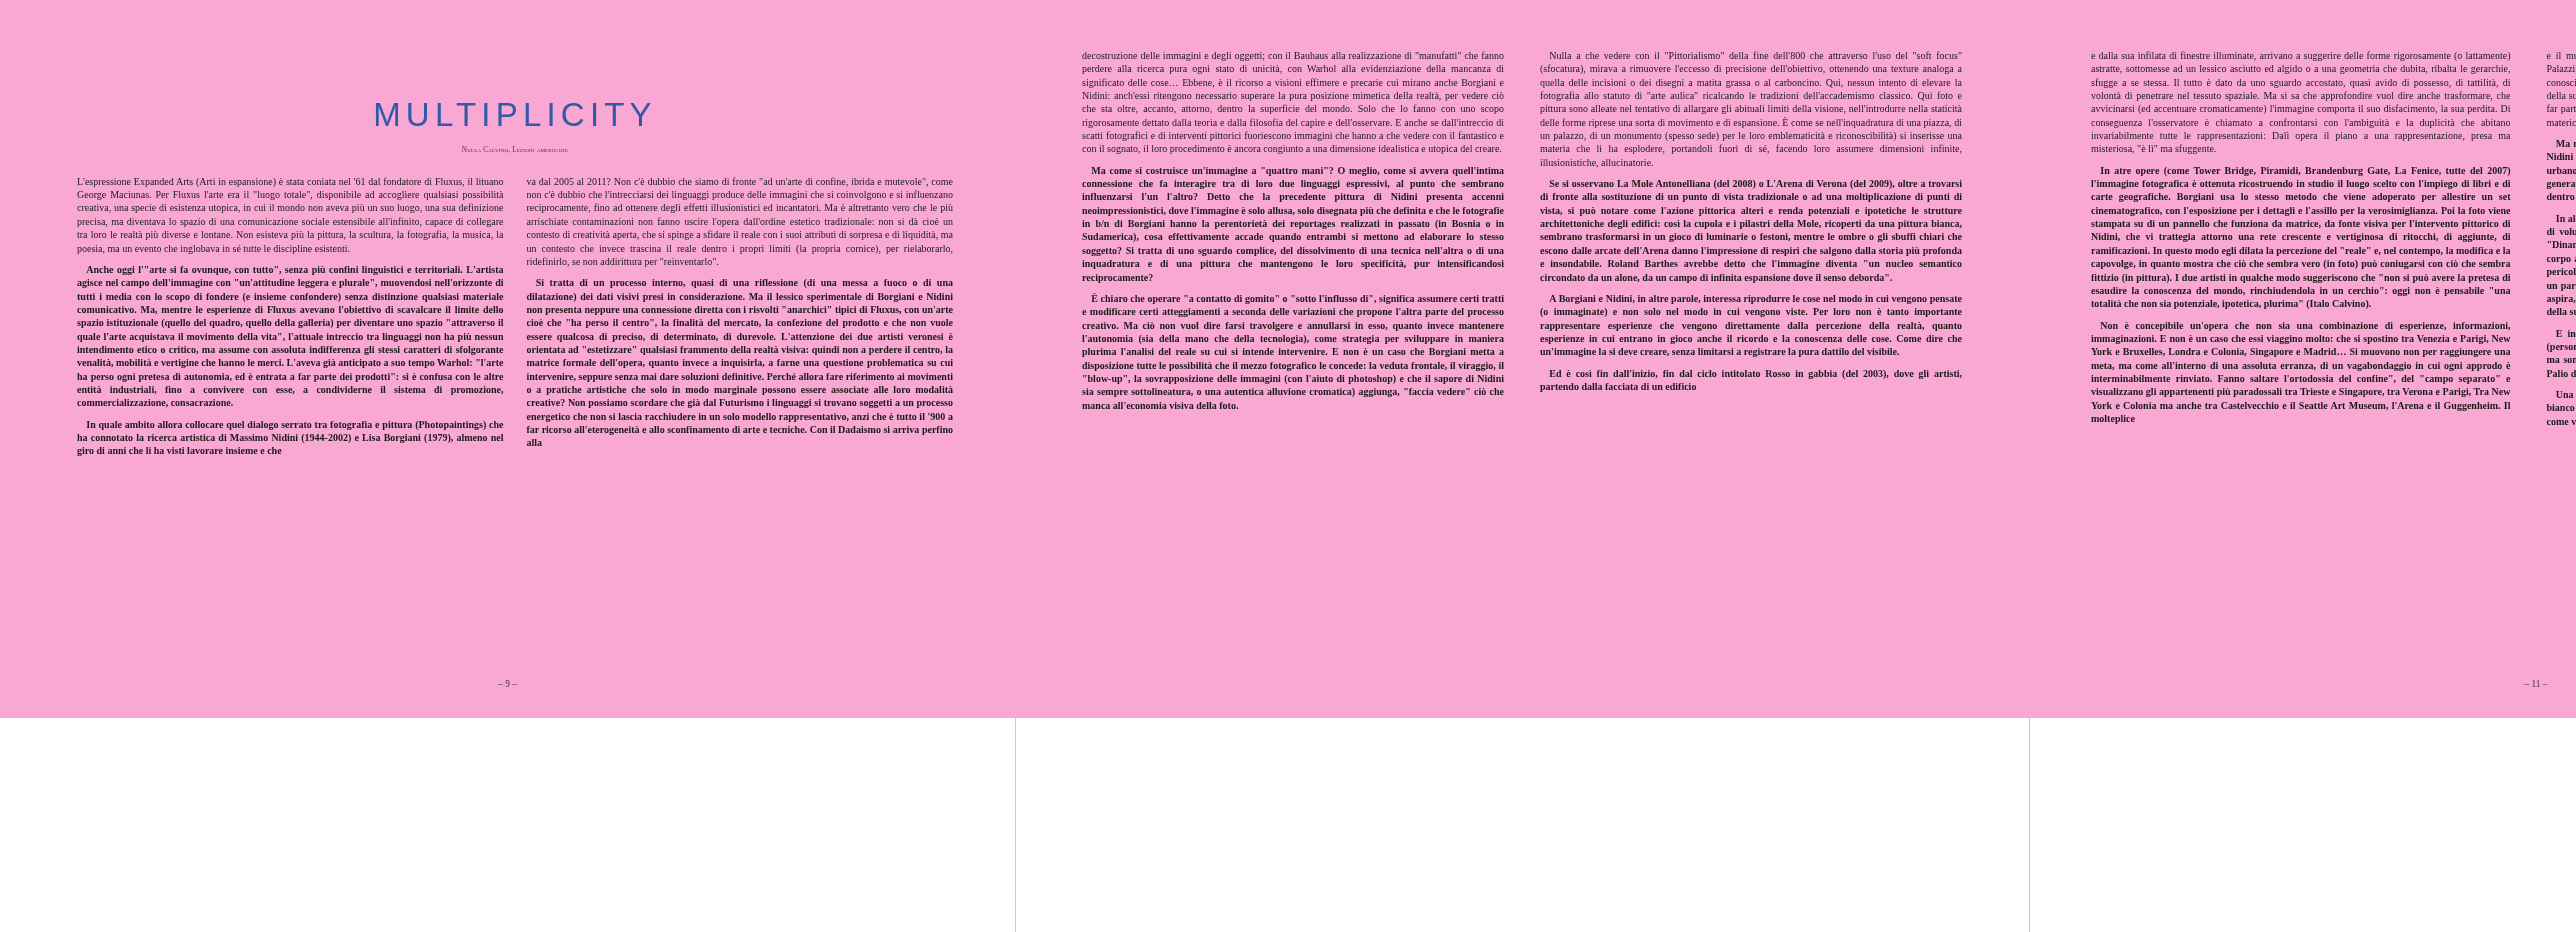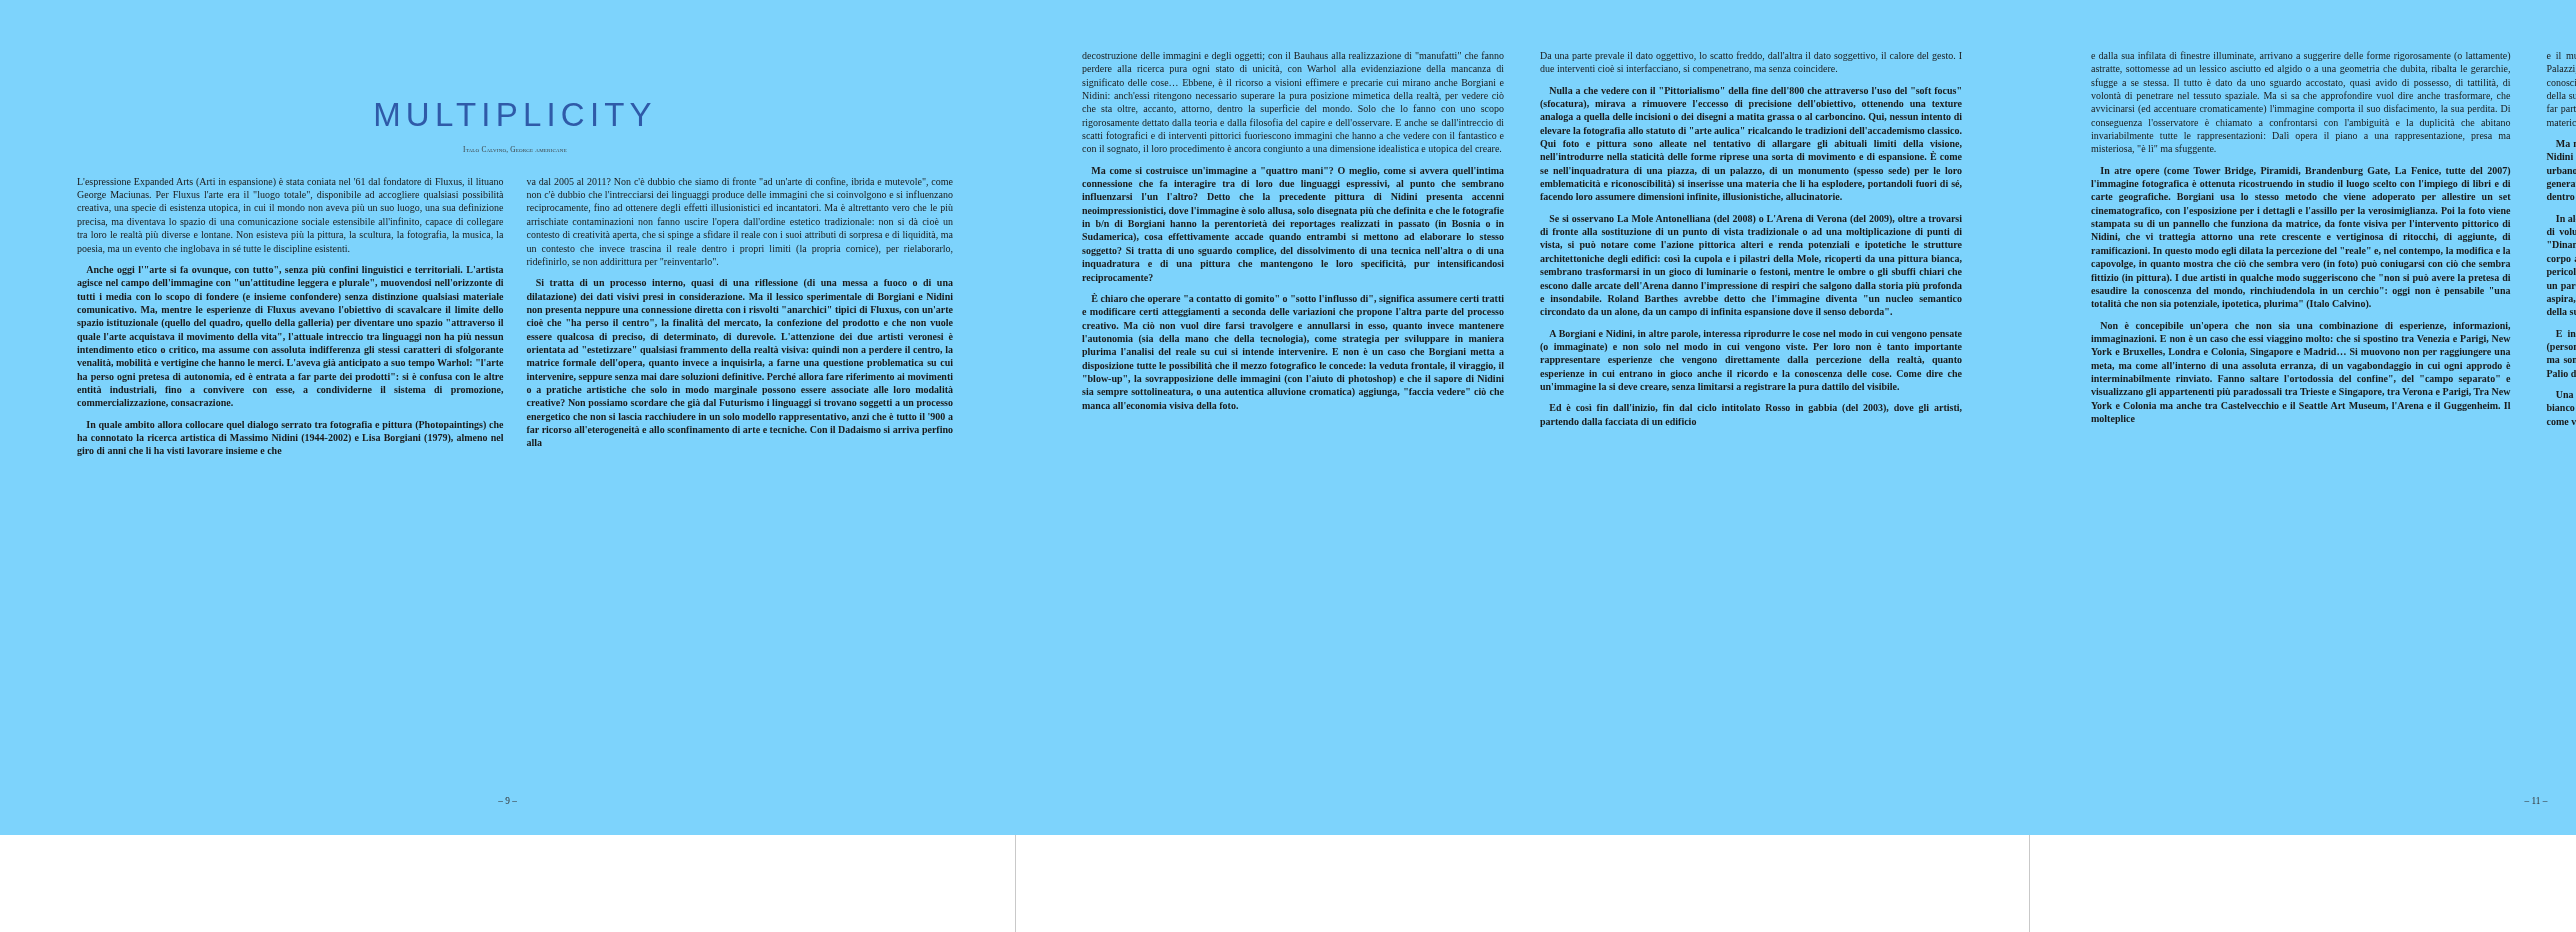--- a/index.html
+++ b/index.html
@@ -17,22 +17,22 @@
   .spread {
     position: relative;
     width: 3043px;
     height: 933px;
     display: flex;
     box-sizing: border-box;
   }
   .page {
     position: relative;
     box-sizing: border-box;
-    height: 835px;
-    background: #7dd3fc;
+    height: 718px;
+    background: #f9a8d4;
   }
   .page-left   { width: 1015px; padding: 78px 62px 36px 77px; }
   .page-middle { width: 1014px; padding: 49px 67px 36px 67px; }
   .page-right  { width: 1014px; padding: 49px 77px 36px 62px; }
 
   .vrule {
     position: absolute;
     top: 0;
     width: 0.5px;
     height: 933px;
@@ -126,21 +126,21 @@
 <body>
 
 <div class="spread">
 
   <div class="vrule a"></div>
   <div class="vrule b"></div>
 
   <div class="page page-left">
     <div class="title-block">
       <h1 class="doc-title">MULTIPLICITY</h1>
-      <div class="epigraph-source">Italo Calvino, George americane</div>
+      <div class="epigraph-source">Nulla Calvino, Lezioni americane</div>
     </div>
 
     <div class="body-area">
       <div class="cols">
         <div class="col">
           <p class="left-col-start">L'espressione Expanded Arts (Arti in espansione) è stata coniata nel '61 dal fondatore di Fluxus, il lituano George Maciunas. Per Fluxus l'arte era il "luogo totale", disponibile ad accogliere qualsiasi possibilità creativa, una specie di esistenza utopica, in cui il mondo non aveva più un suo luogo, una sua definizione precisa, ma diventava lo spazio di una comunicazione sociale estensibile all'infinito, capace di collegare tra loro le realtà più diverse e lontane. Non esisteva più la pittura, la scultura, la fotografia, la musica, la poesia, ma un evento che inglobava in sé tutte le discipline esistenti.</p>
           <p class="indent">Anche oggi l'"arte si fa ovunque, con tutto", senza più confini linguistici e territoriali. L'artista agisce nel campo dell'immagine con "un'attitudine leggera e plurale", muovendosi nell'orizzonte di tutti i media con lo scopo di fondere (e insieme confondere) senza distinzione qualsiasi materiale comunicativo. Ma, mentre le esperienze di Fluxus avevano l'obiettivo di scavalcare il limite dello spazio istituzionale (quello del quadro, quello della galleria) per diventare uno spazio "attraverso il quale l'arte acquistava il movimento della vita", l'attuale intreccio tra linguaggi non ha più nessun intendimento etico o critico, ma assume con assoluta indifferenza gli stessi caratteri di sfolgorante venalità, mobilità e vertigine che hanno le merci. L'aveva già anticipato a suo tempo Warhol: "l'arte ha perso ogni pretesa di autonomia, ed è entrata a far parte dei prodotti": si è confusa con le altre entità industriali, fino a convivere con esse, a condividerne il sistema di promozione, commercializzazione, consacrazione.</p>
           <p class="indent">In quale ambito allora collocare quel dialogo serrato tra fotografia e pittura (Photopaintings) che ha connotato la ricerca artistica di Massimo Nidini (1944-2002) e Lisa Borgiani (1979), almeno nel giro di anni che li ha visti lavorare insieme e che</p>
         </div>
         <div class="col">
@@ -155,21 +155,20 @@
 
   <div class="page page-middle">
     <div class="body-area">
       <div class="cols">
         <div class="col">
           <p>decostruzione delle immagini e degli oggetti; con il Bauhaus alla realizzazione di "manufatti" che fanno perdere alla ricerca pura ogni stato di unicità, con Warhol alla evidenziazione della mancanza di significato delle cose… Ebbene, è il ricorso a visioni effimere e precarie cui mirano anche Borgiani e Nidini: anch'essi ritengono necessario superare la pura posizione mimetica della realtà, per vedere ciò che sta oltre, accanto, attorno, dentro la superficie del mondo. Solo che lo fanno con uno scopo rigorosamente dettato dalla teoria e dalla filosofia del capire e dell'osservare. E anche se dall'intreccio di scatti fotografici e di interventi pittorici fuoriescono immagini che hanno a che vedere con il fantastico e con il sognato, il loro procedimento è ancora congiunto a una dimensione idealistica e utopica del creare.</p>
           <p class="indent">Ma come si costruisce un'immagine a "quattro mani"? O meglio, come si avvera quell'intima connessione che fa interagire tra di loro due linguaggi espressivi, al punto che sembrano influenzarsi l'un l'altro? Detto che la precedente pittura di Nidini presenta accenni neoimpressionistici, dove l'immagine è solo allusa, solo disegnata più che definita e che le fotografie in b/n di Borgiani hanno la perentorietà dei reportages realizzati in passato (in Bosnia o in Sudamerica), cosa effettivamente accade quando entrambi si mettono ad elaborare lo stesso soggetto? Si tratta di uno sguardo complice, del dissolvimento di una tecnica nell'altra o di una inquadratura e di una pittura che mantengono le loro specificità, pur intensificandosi reciprocamente?</p>
           <p class="indent">È chiaro che operare "a contatto di gomito" o "sotto l'influsso di", significa assumere certi tratti e modificare certi atteggiamenti a seconda delle variazioni che propone l'altra parte del processo creativo. Ma ciò non vuol dire farsi travolgere e annullarsi in esso, quanto invece mantenere l'autonomia (sia della mano che della tecnologia), come strategia per sviluppare in maniera plurima l'analisi del reale su cui si intende intervenire. E non è un caso che Borgiani metta a disposizione tutte le possibilità che il mezzo fotografico le concede: la veduta frontale, il viraggio, il "blow-up", la sovrapposizione delle immagini (con l'aiuto di photoshop) e che il sapore di Nidini sia sempre sottolineatura, o una autentica alluvione cromatica) aggiunga, "faccia vedere" ciò che manca all'economia visiva della foto.</p>
         </div>
         <div class="col">
-          <p>Da una parte prevale il dato oggettivo, lo scatto freddo, dall'altra il dato soggettivo, il calore del gesto. I due interventi cioè si interfacciano, si compenetrano, ma senza coincidere.</p>
           <p class="indent">Nulla a che vedere con il "Pittorialismo" della fine dell'800 che attraverso l'uso del "soft focus" (sfocatura), mirava a rimuovere l'eccesso di precisione dell'obiettivo, ottenendo una texture analoga a quella delle incisioni o dei disegni a matita grassa o al carboncino. Qui, nessun intento di elevare la fotografia allo statuto di "arte aulica" ricalcando le tradizioni dell'accademismo classico. Qui foto e pittura sono alleate nel tentativo di allargare gli abituali limiti della visione, nell'introdurre nella staticità delle forme riprese una sorta di movimento e di espansione. È come se nell'inquadratura di una piazza, di un palazzo, di un monumento (spesso sede) per le loro emblematicità e riconoscibilità) si inserisse una materia che li ha esplodere, portandoli fuori di sé, facendo loro assumere dimensioni infinite, illusionistiche, allucinatorie.</p>
           <p class="indent">Se si osservano La Mole Antonelliana (del 2008) o L'Arena di Verona (del 2009), oltre a trovarsi di fronte alla sostituzione di un punto di vista tradizionale o ad una moltiplicazione di punti di vista, si può notare come l'azione pittorica alteri e renda potenziali e ipotetiche le strutture architettoniche degli edifici: così la cupola e i pilastri della Mole, ricoperti da una pittura bianca, sembrano trasformarsi in un gioco di luminarie o festoni, mentre le ombre o gli sbuffi chiari che escono dalle arcate dell'Arena danno l'impressione di respiri che salgono dalla storia più profonda e insondabile. Roland Barthes avrebbe detto che l'immagine diventa "un nucleo semantico circondato da un alone, da un campo di infinita espansione dove il senso deborda".</p>
           <p class="indent">A Borgiani e Nidini, in altre parole, interessa riprodurre le cose nel modo in cui vengono pensate (o immaginate) e non solo nel modo in cui vengono viste. Per loro non è tanto importante rappresentare esperienze che vengono direttamente dalla percezione della realtà, quanto esperienze in cui entrano in gioco anche il ricordo e la conoscenza delle cose. Come dire che un'immagine la si deve creare, senza limitarsi a registrare la pura dattilo del visibile.</p>
           <p class="indent">Ed è così fin dall'inizio, fin dal ciclo intitolato Rosso in gabbia (del 2003), dove gli artisti, partendo dalla facciata di un edificio</p>
         </div>
       </div>
     </div>
 
   </div>
 

